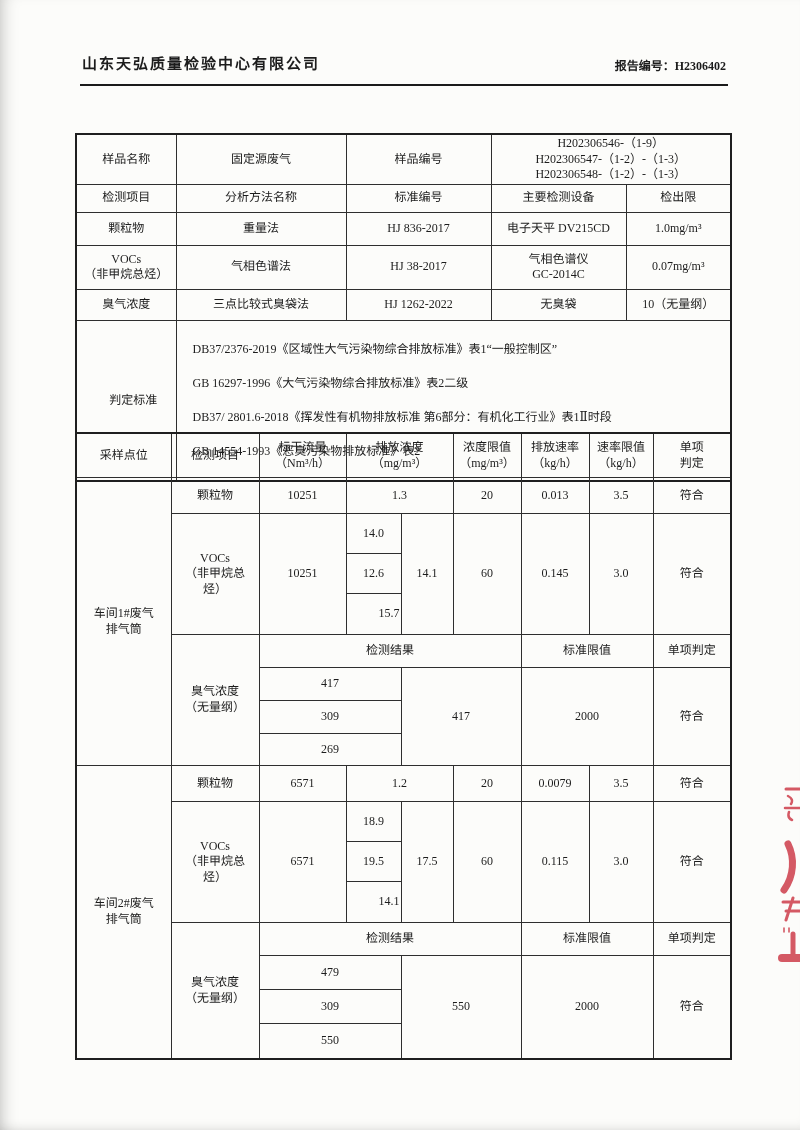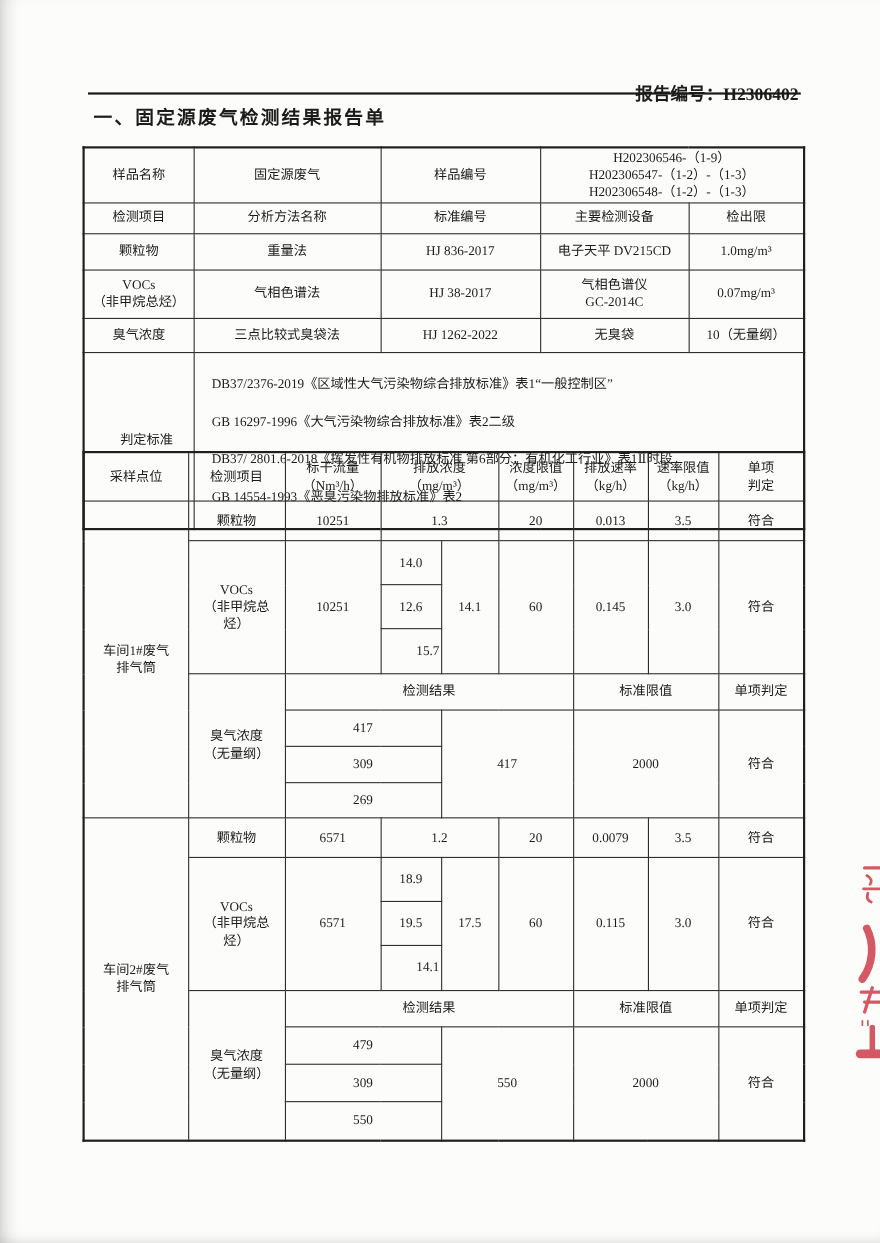--- a/index.html
+++ b/index.html
@@ -1,46 +1,46 @@
 <!DOCTYPE html>
 <html lang="zh-CN"><head>
 <meta charset="utf-8">
 <style>
   html,body{margin:0;padding:0;background:#f1f1ee;}
   .page{position:relative;width:800px;height:1130px;background:#fcfcfa;
         font-family:"Liberation Serif","DejaVu Serif",serif;color:#1c1c1c;overflow:hidden;
         box-shadow:inset 14px 0 18px -14px rgba(0,0,0,.28), inset 0 -10px 14px -12px rgba(0,0,0,.18);}
   .company{position:absolute;left:82px;top:52px;font-size:15px;font-weight:bold;letter-spacing:2px;}
-  .repno{position:absolute;right:74px;top:72px;font-size:16px;font-weight:bold;}
+  .repno{position:absolute;right:74px;top:56px;font-size:12px;font-weight:bold;}
   .rule{position:absolute;left:80px;top:84px;width:648px;height:2px;background:#1a1a1a;}
   .title{position:absolute;left:85px;top:93px;font-size:17px;font-weight:bold;letter-spacing:2px;}
   table{position:absolute;left:75px;border-collapse:collapse;table-layout:fixed;background:transparent;}
   .t1{top:133px;width:655px;}
-  .t2{top:410px;width:655px;}
+  .t2{top:432px;width:655px;}
   td{border:1px solid #2e2e2e;text-align:center;vertical-align:middle;
      font-size:12px;line-height:1.3;padding:1px 2px;white-space:pre-line;overflow:hidden;}
   table{border:2px solid #1f1f1f;}
   .crit{text-align:left;padding:3px 4px 3px 7px;line-height:1.42;}
   .crit div{white-space:normal;}
   .h48 td{height:46px;text-align:center;} .h47 td{height:45px;} .h27 td{height:25px;} .h32r td{height:30px;}
   .h43 td{height:41px;} .h30 td{height:28px;} .h72 td{height:70px;padding-left:16px;}
   .h35 td{height:33px;} .h39 td{height:37px;} .h40 td{height:38px;padding-left:32px;}
   .h32 td{height:30px;} .h31 td{height:29px;} .h33 td{height:31px;} .h34 td{height:32px;}
   .footer{position:absolute;left:0;top:1046px;width:800px;text-align:center;
           font-size:12px;letter-spacing:3px;}
   .seal{position:absolute;right:0;top:786px;width:24px;height:180px;pointer-events:none;opacity:.88;}
 </style>
 </head>
 <body>
 
 <div class="page">
 
+  <div class="company">山东天弘质量检验中心有限公司</div>
   <div class="repno"><span>报告编号：</span><span>H2306402</span></div>
   <div class="rule"></div>
-  <div class="title">一、固定源废气检测结果报告单</div>
 
   <table class="t1">
     <colgroup>
         <col style="width:100px">
         <col style="width:170px">
         <col style="width:145px">
         <col style="width:135px">
         <col style="width:105px">
       </colgroup>
     <tbody>

